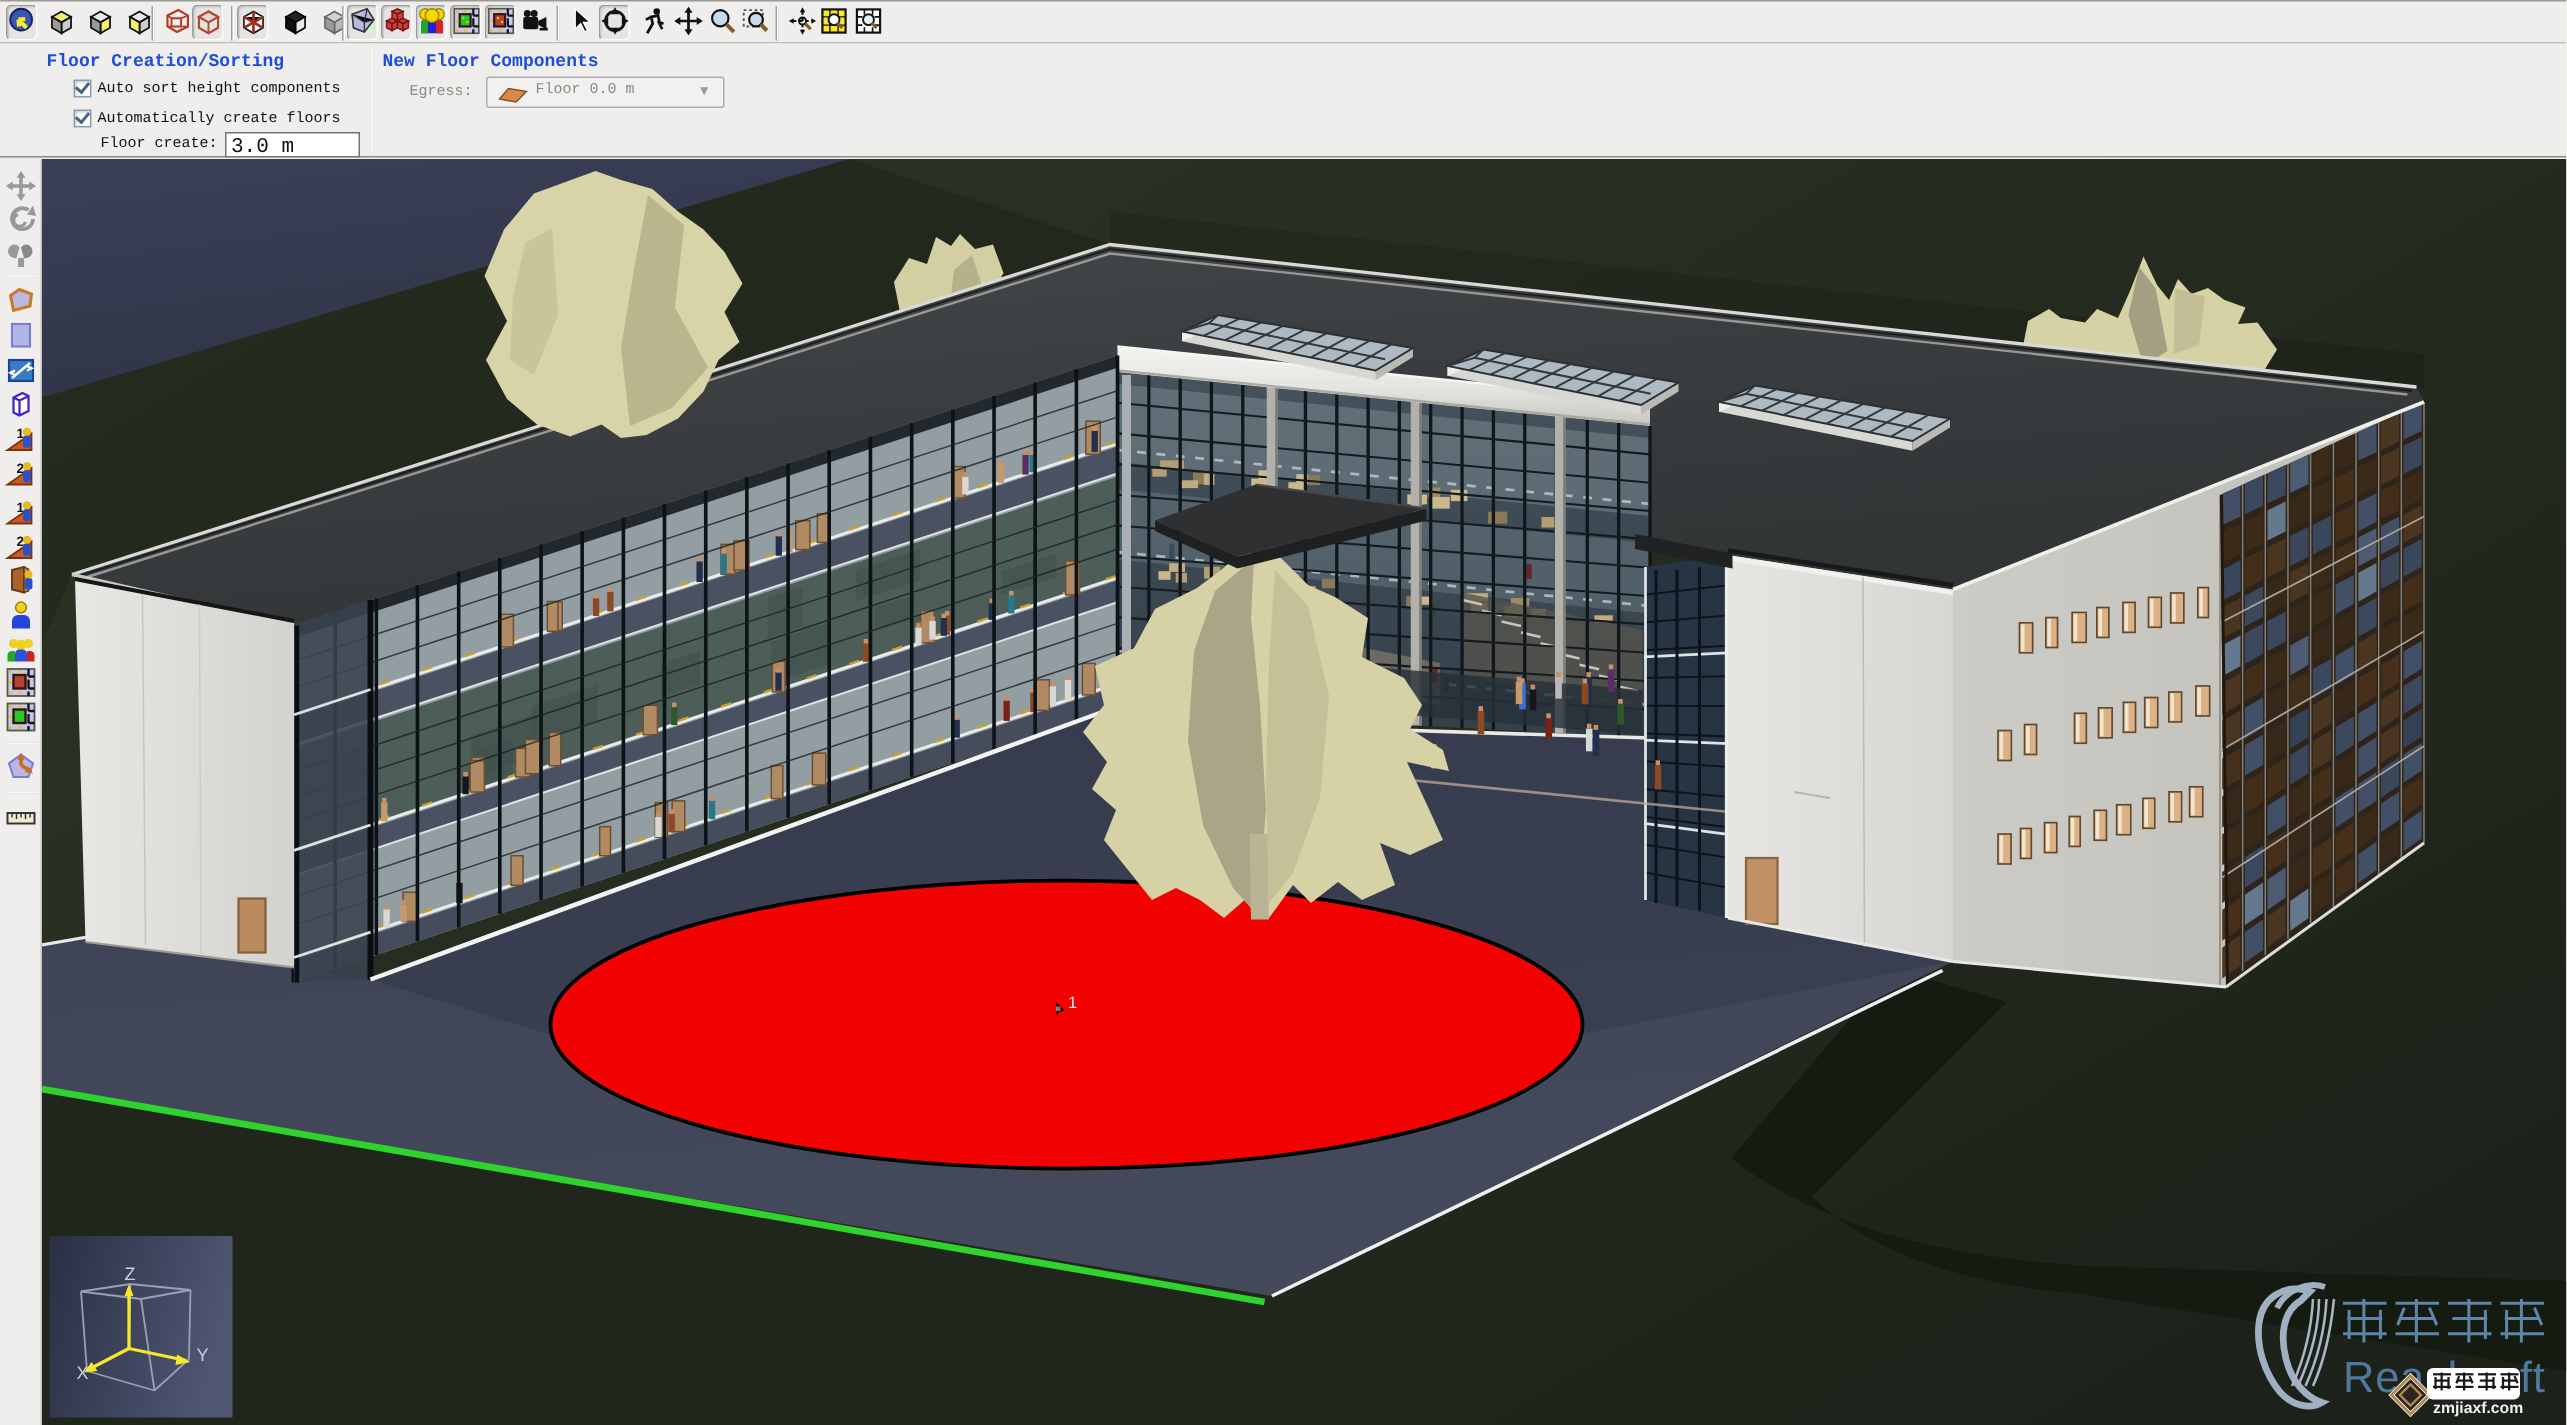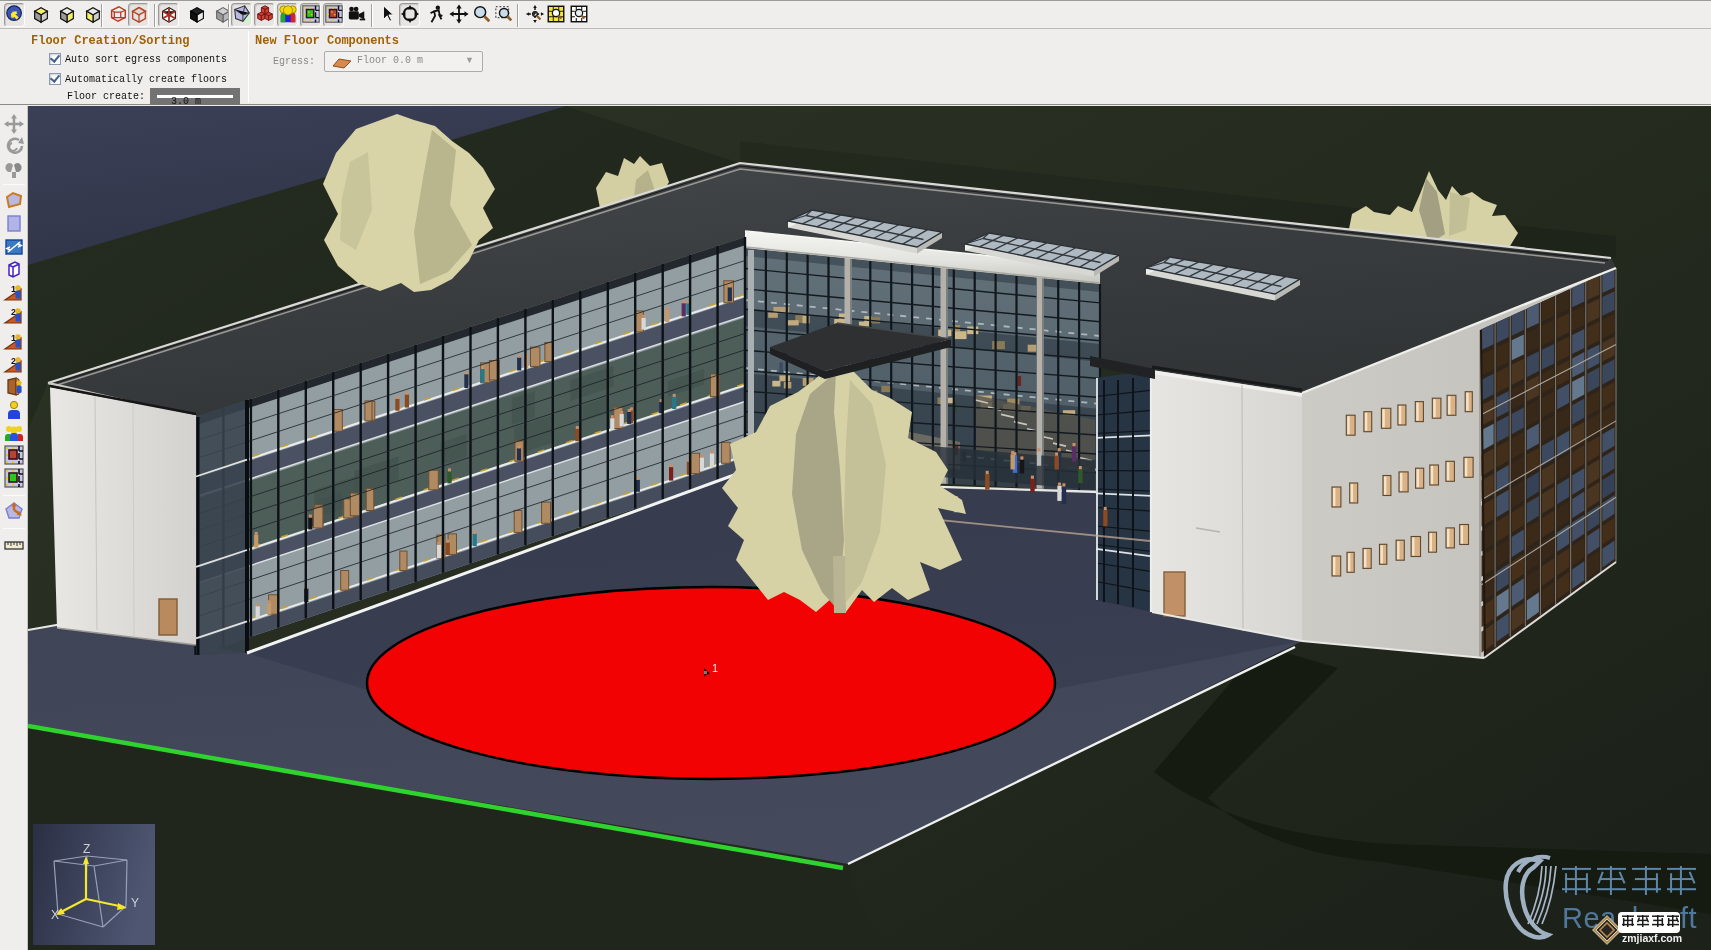--- a/index.html
+++ b/index.html
@@ -3,25 +3,25 @@
 *{margin:0;padding:0;box-sizing:border-box}
 body{font-family:"Liberation Sans",sans-serif;width:1711px;height:950px;overflow:hidden}
 .app{position:relative;width:1711px;height:950px;background:#eeedeb}
 .toolbar{position:absolute;left:0;top:0;width:1711px;height:29px;background:#efeeec;border-top:1px solid #9a9a96;border-bottom:1px solid #bdbcb8}
 .panel{position:absolute;left:0;top:29px;width:1711px;height:76px;background:#efeeec;border-bottom:1px solid #8a8a86}
 .sidebar{position:absolute;left:0;top:106px;width:28px;height:844px;background:#efeeec;border-right:1px solid #c5c4c0}
 .ic{position:absolute}
 .press{position:absolute;background:#e6e5e3;border:1px solid #9a9a96;border-bottom-color:#fcfcfa;border-right-color:#fcfcfa;border-radius:4px;box-shadow:inset 1px 1px 1px rgba(0,0,0,0.12)}
 .tsep{position:absolute;top:3px;width:2px;height:23px;background:#a19f9b;border-right:1px solid #ffffff}
 .ssep{position:absolute;left:3px;width:22px;height:1px;background:#a9a8a4;border-bottom:1px solid #fcfcfa}
-.hdr{position:absolute;font-family:"Liberation Mono",monospace;font-weight:bold;font-size:12px;color:#a16207}
+.hdr{position:absolute;font-family:"Liberation Mono",monospace;font-weight:bold;font-size:12px;color:#1d4ed8}
 .lbl{position:absolute;font-family:"Liberation Mono",monospace;font-size:10px;color:#111}
 .cb{position:absolute;width:12px;height:12px;background:#fff;border:1px solid #8a9ab0;box-shadow:inset 1px 1px 2px rgba(0,0,0,0.2)}
 .cb:after{content:"";position:absolute;left:2px;top:-1px;width:4px;height:7px;border:solid #44618c;border-width:0 2.4px 2.4px 0;transform:rotate(40deg)}
-.tf{position:absolute;background:#fff;border:7px solid #737373;font-family:"Liberation Mono",monospace;font-size:10px;color:#111;padding:1px 14px}
+.tf{position:absolute;background:#fff;border:1px solid #737373;font-family:"Liberation Mono",monospace;font-size:14px;color:#111;padding:1px 3px}
 .dd{position:absolute;background:#f2f1ef;border:1px solid #adaca8;border-radius:2px;color:#8a8a86}
 .vsep{position:absolute;width:1px;background:#a8a7a3;border-right:1px solid #fff}
 </style></head>
 <body>
 <div class="app">
  <div class="toolbar">
       <div class="press" style="left:4px;top:2px;width:21px;height:24px"></div>
       <svg class="ic " style="left:5px;top:3px" width="20" height="20" viewBox="0 0 22 22">
         <circle cx="10" cy="10" r="8" fill="#3a55b4" stroke="#16245e" stroke-width="1.4"></circle>
         <path d="M14,16 L8,10 M8,10 l0.5,5 M8,10 l5,-0.5" stroke="#ffe92e" stroke-width="3" fill="none"></path>
@@ -192,21 +192,21 @@
       <div class="tsep" style="left:101px"></div>
       <div class="tsep" style="left:154px"></div>
       <div class="tsep" style="left:228px"></div>
       <div class="tsep" style="left:371px"></div>
       <div class="tsep" style="left:517px"></div>
     </div>
  <div class="panel">
    <div class="vsep" style="left:248px;top:2px;height:72px"></div>
    <div class="hdr" style="left:31px;top:5px">Floor Creation/Sorting</div>
    <div class="cb" style="left:49px;top:24px"></div>
-   <div class="lbl" style="left:65px;top:25px">Auto sort egress components</div>
+   <div class="lbl" style="left:65px;top:25px">Auto sort height components</div>
    <div class="cb" style="left:49px;top:44px"></div>
    <div class="lbl" style="left:65px;top:45px">Automatically create floors</div>
    <div class="lbl" style="left:67px;top:62px">Floor create:</div>
    <div class="tf" style="left:150px;top:59px;width:90px;height:17px">3.0 m</div>
    <div class="hdr" style="left:255px;top:5px">New Floor Components</div>
    <div class="lbl" style="left:273px;top:27px;color:#8a8a86">Egress:</div>
    <div class="dd" style="left:324px;top:22px;width:159px;height:21px">
      <svg width="20" height="12" style="position:absolute;left:7px;top:5px" viewBox="0 0 20 12">
           <polygon points="1,9 7,2 19,4 12,11" fill="#d88a4e" stroke="#8a5020" stroke-width="1"></polygon>
         </svg>

